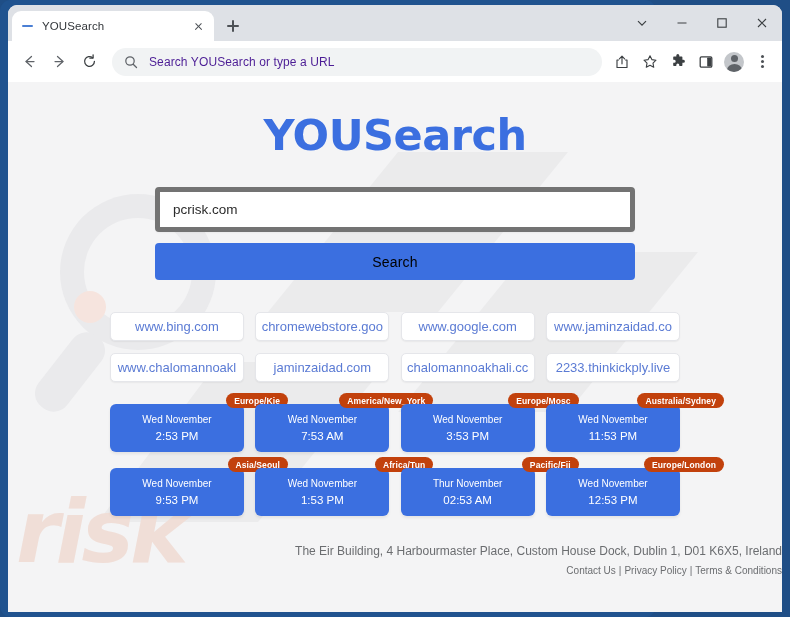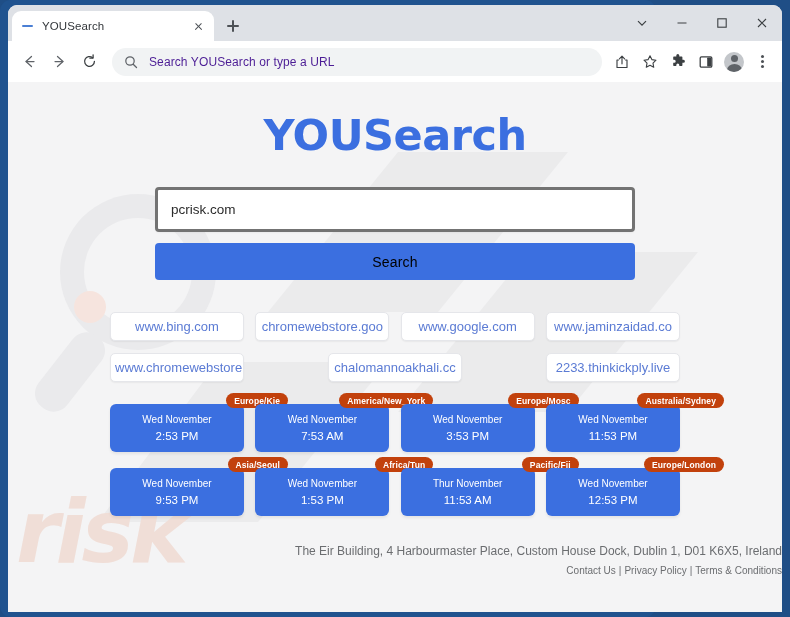--- a/index.html
+++ b/index.html
@@ -119,21 +119,21 @@
   .content{position:relative;z-index:3;}
 
   .logo{
     text-align:center;font-size:43px;font-weight:bold;color:#3b6fe0;
     letter-spacing:-.5px;padding-top:32px;line-height:1;
     font-family:"DejaVu Sans", sans-serif;
   }
 
   .searchbox{
     margin:30px auto 0;width:480px;height:45px;background:#ffffff;
-    border:3px solid #737373;border-radius:4px;box-sizing:border-box;
+    border:5px solid #737373;border-radius:4px;box-sizing:border-box;
     display:flex;align-items:center;padding:0 13px;
     box-shadow:0 1px 2px rgba(0,0,0,.04);
   }
   .searchbox-value{font-size:13.5px;color:#2b2b2b;}
 
   .searchbtn{
     margin:11px auto 0;width:480px;height:37px;background:#3b6fe0;border-radius:4px;
     display:flex;align-items:center;justify-content:center;color:#000000;font-size:14px;
     letter-spacing:.2px;
   }
@@ -320,21 +320,24 @@
           <div class="chip">
               <span class="chip-label">chromewebstore.goo</span>
             </div>
           <div class="chip">
               <span class="chip-label">www.google.com</span>
             </div>
           <div class="chip">
               <span class="chip-label">www.jaminzaidad.co</span>
             </div>
           <div class="chip">
-              <span class="chip-label">www.chromewebstore</span>
+              <span class="chip-label">www.chalomannoakl</span>
+            </div>
+          <div class="chip">
+              <span class="chip-label">jaminzaidad.com</span>
             </div>
           <div class="chip">
               <span class="chip-label">chalomannoakhali.cc</span>
             </div>
           <div class="chip">
               <span class="chip-label">2233.thinkickply.live</span>
             </div>
         </div>
 
         <div class="clocks">
@@ -364,21 +367,21 @@
             <span class="clock-time">9:53 PM</span>
           </div>
           <div class="clock">
             <span class="clock-badge">Africa/Tun</span>
             <span class="clock-date">Wed November</span>
             <span class="clock-time">1:53 PM</span>
           </div>
           <div class="clock">
             <span class="clock-badge">Pacific/Fij</span>
             <span class="clock-date">Thur November</span>
-            <span class="clock-time">11:53 AM</span>
+            <span class="clock-time">02:53 AM</span>
           </div>
           <div class="clock">
             <span class="clock-badge">Europe/London</span>
             <span class="clock-date">Wed November</span>
             <span class="clock-time">12:53 PM</span>
           </div>
         </div>
 
         <div class="footer">
           <div class="footer-addr">The Eir Building, 4 Harbourmaster Place, Custom House Dock, Dublin 1, D01 K6X5, Ireland</div>

